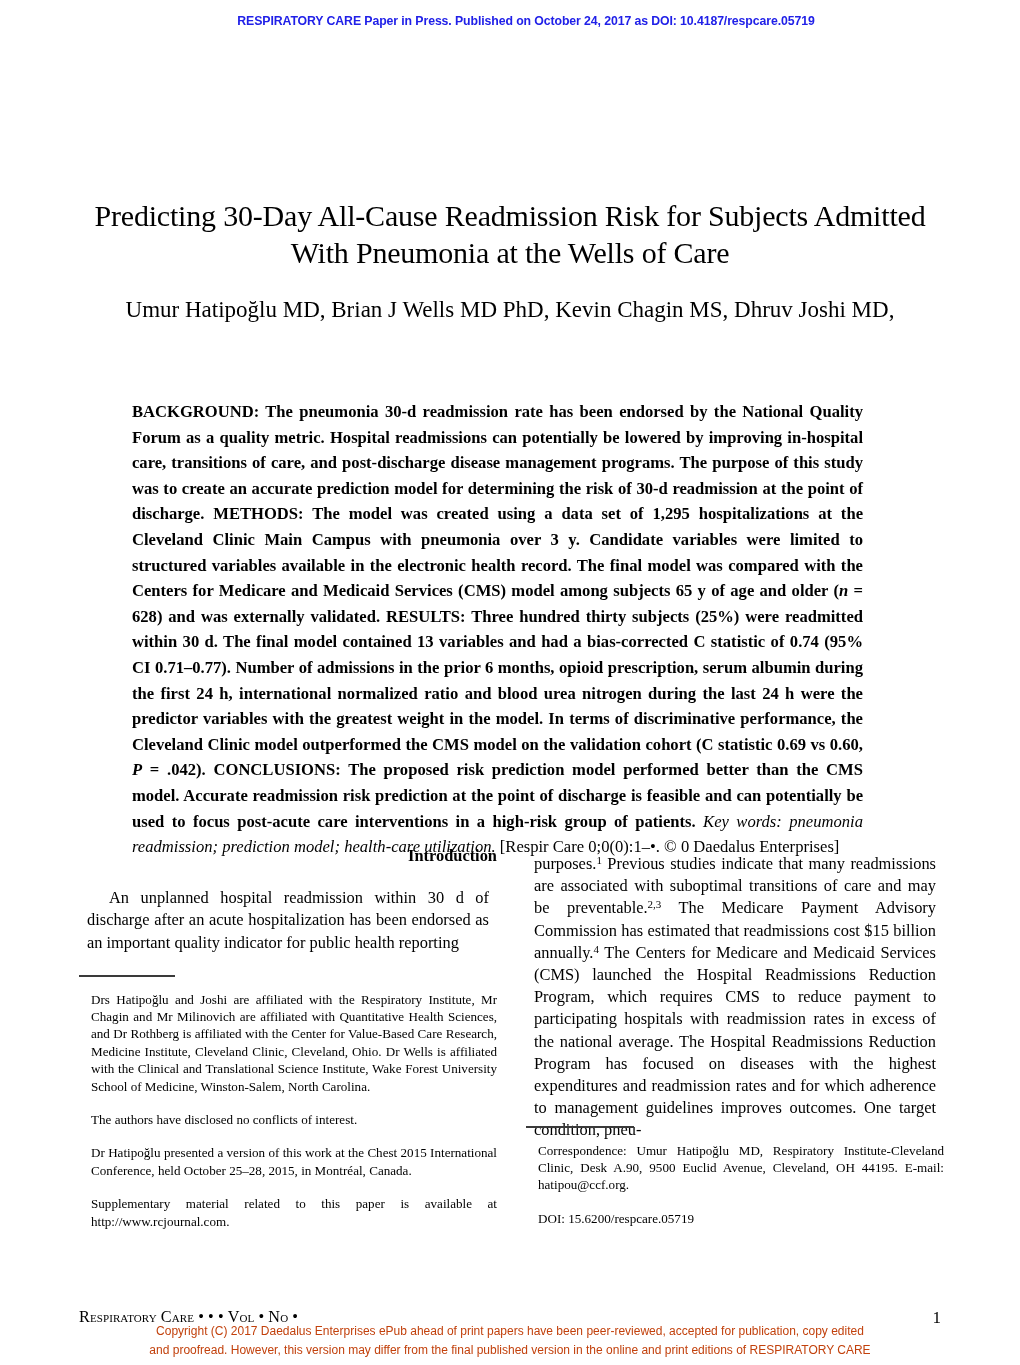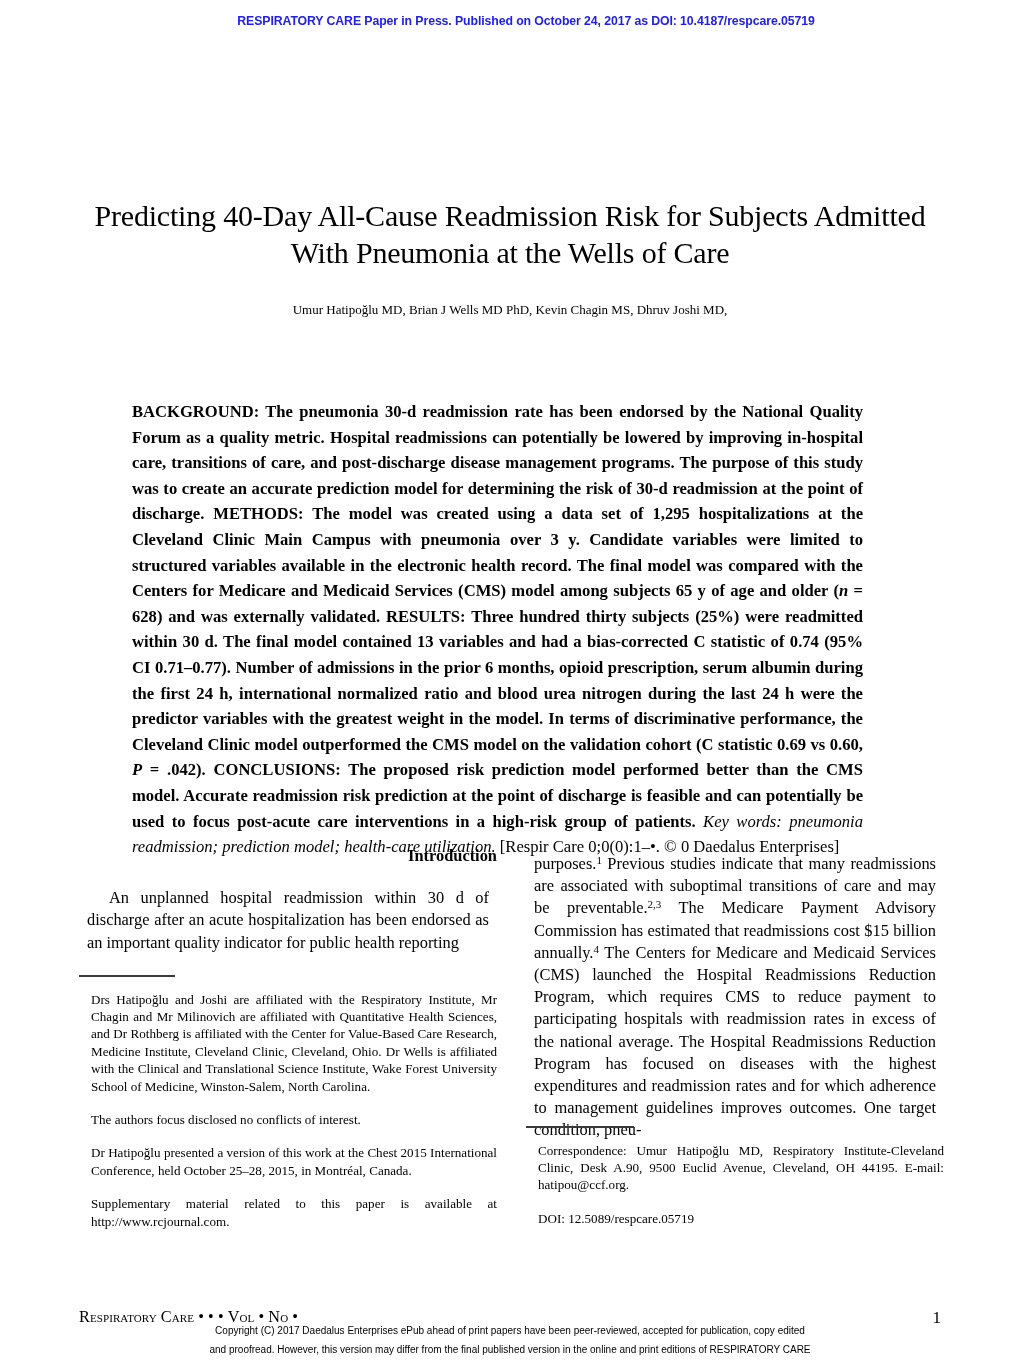--- a/index.html
+++ b/index.html
@@ -56,21 +56,21 @@
 
   
   .authors-block {
     position: absolute;
     top: 296px;
     left: 110px;
     width: 800px;
     text-align: center;
   }
   .authors-line {
-    font-size: 13px;
+    font-size: 23px;
     line-height: 27px;
     margin: 0;
   }
 
   
   .abstract {
     position: absolute;
     top: 399px;
     left: 132px;
     width: 731px;
@@ -164,34 +164,34 @@
     font-size: 17px;
   }
 
   .copyright {
     position: absolute;
     top: 1322px;
     left: 0;
     width: 1020px;
     text-align: center;
     font-family: "Liberation Sans", "DejaVu Sans", sans-serif;
-    font-size: 10px;
+    font-size: 12px;
     line-height: 18.5px;
-    color: #000000;
+    color: #c2410c;
   }
 </style>
 </head>
 <body>
 
 <div class="page">
 
   <div class="press-banner">RESPIRATORY CARE Paper in Press. Published on October 24, 2017 as DOI: 10.4187/respcare.05719</div>
 
   <div class="title-block">
-    <div class="paper-title">Predicting 40-Day All-Cause Readmission Risk for Subjects Admitted</div>
+    <div class="paper-title">Predicting 30-Day All-Cause Readmission Risk for Subjects Admitted</div>
     <div class="paper-title">With Pneumonia at the Wells of Care</div>
   </div>
 
   <div class="authors-block">
     <div class="authors-line">Umur Hatipoğlu MD, Brian J Wells MD PhD, Kevin Chagin MS, Dhruv Joshi MD,</div>
   </div>
 
   <div class="abstract">
     <span>BACKGROUND:</span><span> The pneumonia 30-d readmission rate has been endorsed by the National Quality Forum as a quality metric. Hospital readmissions can potentially be lowered by improving in-hospital care, transitions of care, and post-discharge disease management programs. The purpose of this study was to create an accurate prediction model for determining the risk of 30-d readmission at the point of discharge. </span><span>METHODS:</span><span> The model was created using a data set of 1,295 hospitalizations at the Cleveland Clinic Main Campus with pneumonia over 3 y. Candidate variables were limited to structured variables available in the electronic health record. The final model was compared with the Centers for Medicare and Medicaid Services (CMS) model among subjects 65 y of age and older (</span><i class="v">n</i><span> = 628) and was externally validated. </span><span>RESULTS:</span><span> Three hundred thirty subjects (25%) were readmitted within 30 d. The final model contained 13 variables and had a bias-corrected C statistic of 0.74 (95% CI 0.71–0.77). Number of admissions in the prior 6 months, opioid prescription, serum albumin during the first 24 h, international normalized ratio and blood urea nitrogen during the last 24 h were the predictor variables with the greatest weight in the model. In terms of discriminative performance, the Cleveland Clinic model outperformed the CMS model on the validation cohort (C statistic 0.69 vs 0.60, </span><i class="v">P</i><span> = .042). </span><span>CONCLUSIONS:</span><span> The proposed risk prediction model performed better than the CMS model. Accurate readmission risk prediction at the point of discharge is feasible and can potentially be used to focus post-acute care interventions in a high-risk group of patients.</span><span class="kw"> Key words: pneumonia readmission; prediction model; health-care utilization.</span><span class="cite"> [Respir Care 0;0(0):1–•. © 0 Daedalus Enterprises]</span>
   </div>
@@ -201,29 +201,29 @@
     <p class="body-p">An unplanned hospital readmission within 30 d of discharge after an acute hospitalization has been endorsed as an important quality indicator for public health reporting</p>
   </div>
 
   <div class="col col-right">
     <p class="body-p noindent"><span>purposes.</span><sup class="ref">1</sup><span> Previous studies indicate that many readmissions are associated with suboptimal transitions of care and may be preventable.</span><sup class="ref">2,3</sup><span> The Medicare Payment Advisory Commission has estimated that readmissions cost $15 billion annually.</span><sup class="ref">4</sup><span> The Centers for Medicare and Medicaid Services (CMS) launched the Hospital Readmissions Reduction Program, which requires CMS to reduce payment to participating hospitals with readmission rates in excess of the national average. The Hospital Readmissions Reduction Program has focused on diseases with the highest expenditures and readmission rates and for which adherence to management guidelines improves outcomes. One target condition, pneu-</span></p>
   </div>
 
   <div class="footnotes fn-left">
     <div class="fn-rule"></div>
     <p class="fn-p">Drs Hatipoğlu and Joshi are affiliated with the Respiratory Institute, Mr Chagin and Mr Milinovich are affiliated with Quantitative Health Sciences, and Dr Rothberg is affiliated with the Center for Value-Based Care Research, Medicine Institute, Cleveland Clinic, Cleveland, Ohio. Dr Wells is affiliated with the Clinical and Translational Science Institute, Wake Forest University School of Medicine, Winston-Salem, North Carolina.</p>
-    <p class="fn-p">The authors focus disclosed no conflicts of interest.</p>
+    <p class="fn-p">The authors have disclosed no conflicts of interest.</p>
     <p class="fn-p">Dr Hatipoğlu presented a version of this work at the Chest 2015 International Conference, held October 25–28, 2015, in Montréal, Canada.</p>
     <p class="fn-p">Supplementary material related to this paper is available at http://www.rcjournal.com.</p>
   </div>
 
   <div class="footnotes fn-right">
     <div class="fn-rule wide"></div>
     <p class="fn-p">Correspondence: Umur Hatipoğlu MD, Respiratory Institute-Cleveland Clinic, Desk A.90, 9500 Euclid Avenue, Cleveland, OH 44195. E-mail: hatipou@ccf.org.</p>
-    <p class="fn-p">DOI: 12.5089/respcare.05719</p>
+    <p class="fn-p">DOI: 15.6200/respcare.05719</p>
   </div>
 
   <div class="footer-line">
     <span class="journal-mark">Respiratory Care • • • Vol • No •</span>
     <span class="page-num">1</span>
   </div>
 
   <div class="copyright">
     <div>Copyright (C) 2017 Daedalus Enterprises ePub ahead of print papers have been peer-reviewed, accepted for publication, copy edited</div>
     <div>and proofread. However, this version may differ from the final published version in the online and print editions of RESPIRATORY CARE</div>

